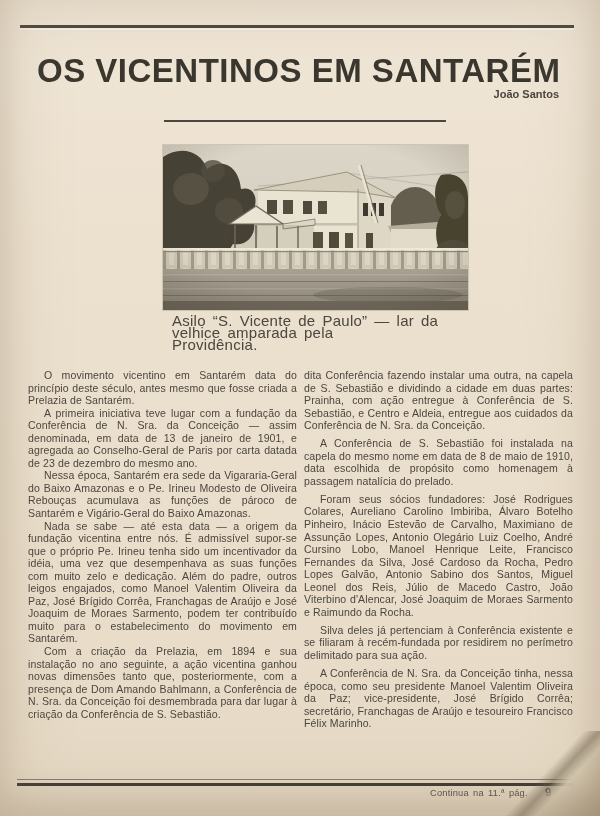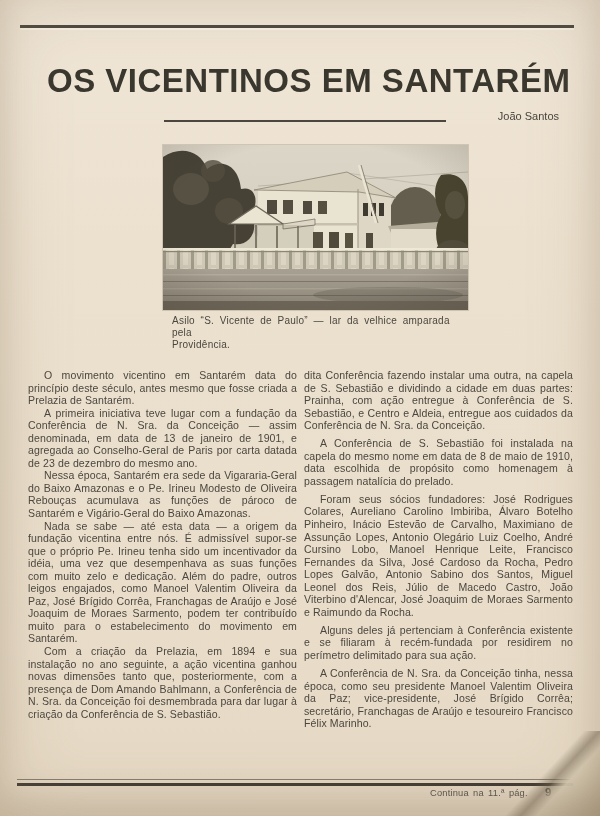--- a/index.html
+++ b/index.html
@@ -7,30 +7,30 @@
     position:relative;width:600px;height:816px;margin:0 auto;overflow:hidden;
     background:linear-gradient(180deg,#f0e6d7 0%,#ece1cf 30%,#e9ddca 78%,#e4d7c2 100%);
     font-family:"Liberation Sans",sans-serif;color:#4a453f;
   }
   .page::after{
     content:"";position:absolute;inset:0;pointer-events:none;
     box-shadow:inset 0 0 70px rgba(150,128,96,0.28), inset 0 -18px 30px rgba(120,100,75,0.18);
   }
   .top-rule{position:absolute;left:20px;top:25px;width:554px;height:3px;background:#4b463e;box-shadow:0 2px 0 #f8f1e3;}
   .article-title{
-    position:absolute;left:37px;top:52px;width:540px;margin:10px;
+    position:absolute;left:37px;top:52px;width:540px;margin:0;
     font-size:33px;font-weight:bold;letter-spacing:0.5px;color:#3a372f;white-space:nowrap;
   }
-  .byline{position:absolute;right:41px;top:110px;font-size:11px;font-weight:normal;color:#4a453d;}
+  .byline{position:absolute;right:41px;top:88px;font-size:11px;font-weight:bold;color:#4a453d;}
   .title-divider{position:absolute;left:164px;top:120px;width:282px;height:2px;background:#4b463e;}
   .photo-wrap{position:absolute;left:163px;top:145px;width:305px;height:165px;background:#d8d2c3;box-shadow:0 0 0 1px rgba(120,108,88,0.25);}
   .photo-wrap svg{display:block;}
   .caption{
     position:absolute;left:172px;top:315px;width:297px;
-    font-size:10px;line-height:11.8px;color:#4b463f;letter-spacing:0.25px;word-spacing:2.6px;
+    font-size:15px;line-height:11.8px;color:#4b463f;letter-spacing:0.25px;word-spacing:2.6px;
   }
   .col{
     position:absolute;top:369px;width:269px;height:426px;overflow:hidden;
     font-size:10.55px;line-height:12.55px;text-align:justify;color:#4b463f;letter-spacing:0.1px;
   }
   .col-left{left:28px;}
   .col-right{left:304px;}
   .col p{margin:0;text-indent:16px;}
   .col-right p{margin-bottom:5.5px;}
   .col p.noindent{text-indent:0;}
@@ -151,21 +151,21 @@
       <p>O movimento vicentino em Santarém data do princípio deste século, antes mesmo que fosse criada a Prelazia de Santarém.</p>
       <p>A primeira iniciativa teve lugar com a fundação da Conferência de N. Sra. da Conceição — assim denominada, em data de 13 de janeiro de 1901, e agregada ao Conselho-Geral de Paris por carta datada de 23 de dezembro do mesmo ano.</p>
       <p>Nessa época, Santarém era sede da Vigararia-Geral do Baixo Amazonas e o Pe. Irineu Modesto de Oliveira Rebouças acumulava as funções de pároco de Santarém e Vigário-Geral do Baixo Amazonas.</p>
       <p>Nada se sabe — até esta data — a origem da fundação vicentina entre nós. É admissível supor-se que o próprio Pe. Irineu tenha sido um incentivador da idéia, uma vez que desempenhava as suas funções com muito zelo e dedicação. Além do padre, outros leigos engajados, como Manoel Valentim Oliveira da Paz, José Brígido Corrêa, Franchagas de Araújo e José Joaquim de Moraes Sarmento, podem ter contribuído muito para o estabelecimento do movimento em Santarém.</p>
       <p>Com a criação da Prelazia, em 1894 e sua instalação no ano seguinte, a ação vicentina ganhou novas dimensões tanto que, posteriormente, com a presença de Dom Amando Bahlmann, a Conferência de N. Sra. da Conceição foi desmembrada para dar lugar à criação da Conferência de S. Sebastião.</p>
     </div>
   <div class="col col-right">
       <p class="noindent">dita Conferência fazendo instalar uma outra, na capela de S. Sebastião e dividindo a cidade em duas partes: Prainha, com ação entregue à Conferência de S. Sebastião, e Centro e Aldeia, entregue aos cuidados da Conferência de N. Sra. da Conceição.</p>
       <p>A Conferência de S. Sebastião foi instalada na capela do mesmo nome em data de 8 de maio de 1910, data escolhida de propósito como homenagem à passagem natalícia do prelado.</p>
       <p>Foram seus sócios fundadores: José Rodrigues Colares, Aureliano Carolino Imbiriba, Álvaro Botelho Pinheiro, Inácio Estevão de Carvalho, Maximiano de Assunção Lopes, Antonio Olegário Luiz Coelho, André Cursino Lobo, Manoel Henrique Leite, Francisco Fernandes da Silva, José Cardoso da Rocha, Pedro Lopes Galvão, Antonio Sabino dos Santos, Miguel Leonel dos Reis, Júlio de Macedo Castro, João Viterbino d'Alencar, José Joaquim de Moraes Sarmento e Raimundo da Rocha.</p>
-      <p>Alguns deles já pertenciam à Conferência existente e se filiaram à recém-fundada por residirem no perímetro delimitado para sua ação.</p>
+      <p>Silva deles já pertenciam à Conferência existente e se filiaram à recém-fundada por residirem no perímetro delimitado para sua ação.</p>
       <p>A Conferência de N. Sra. da Conceição tinha, nessa época, como seu presidente Manoel Valentim Oliveira da Paz; vice-presidente, José Brígido Corrêa; secretário, Franchagas de Araújo e tesoureiro Francisco Félix Marinho.</p>
     </div>
 
   <div class="footer-rule-thin"></div>
   <div class="footer-rule-thick"></div>
   <div class="footer-note">Continua na 11.ª pág.</div>
   <div class="page-number">9</div>
 
   <div class="corner-fold"></div>
 </div>

